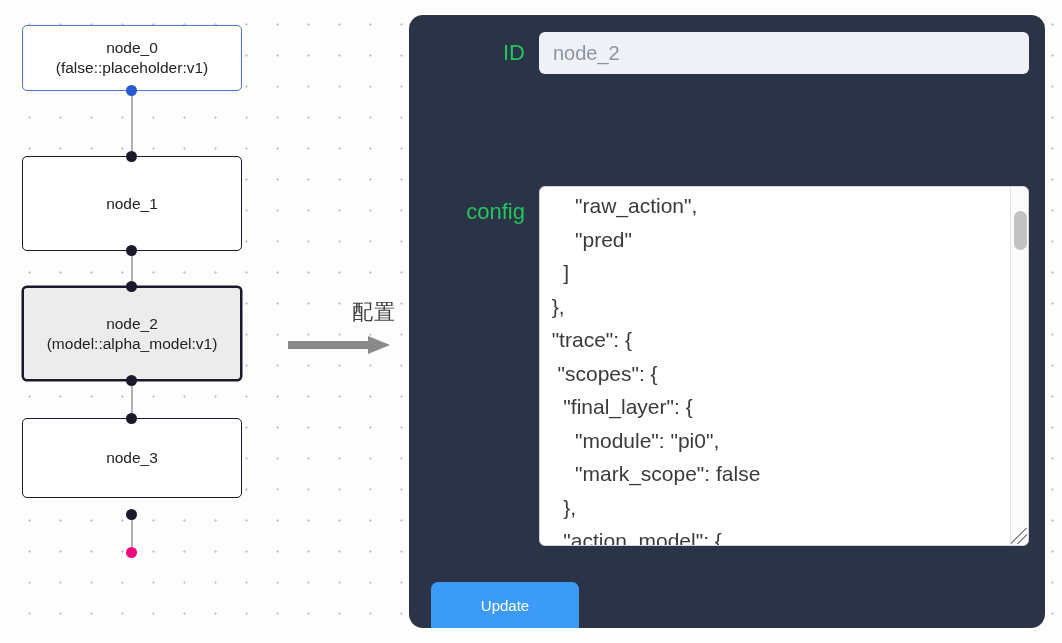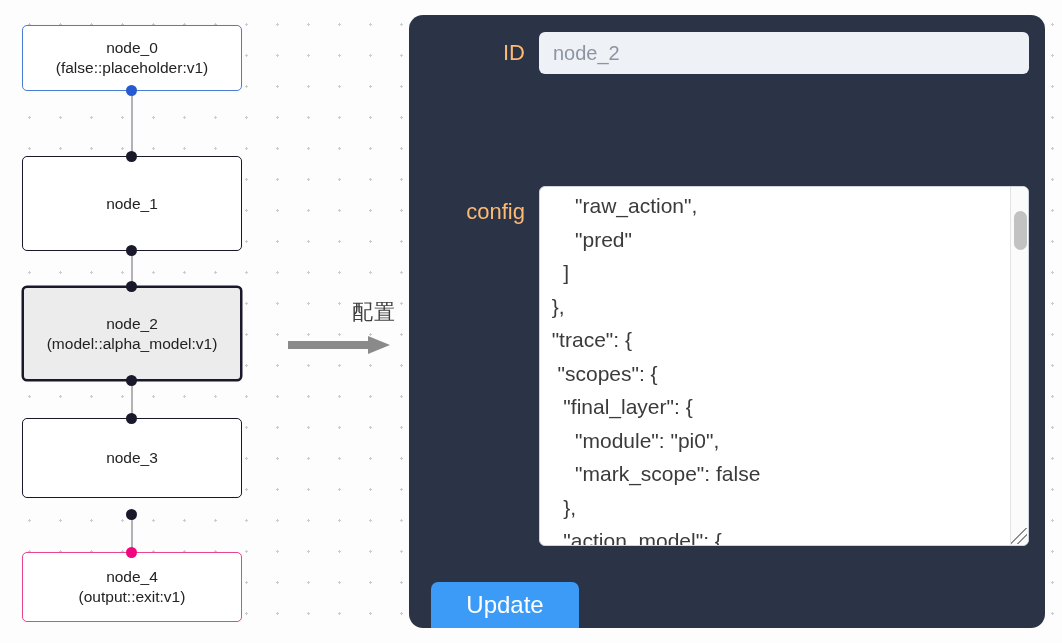--- a/index.html
+++ b/index.html
@@ -143,21 +143,21 @@
     position: absolute;
     left: 0;
     width: 100%;
     height: 42px;
   }
   .field-label {
     position: absolute;
     left: 0;
     width: 116px;
     text-align: right;
-    color: #fdba74;
+    color: #22c55e;
     font-size: 22px;
     line-height: 42px;
   }
   .field-input {
     position: absolute;
     left: 130px;
     width: 490px;
     height: 42px;
     box-sizing: border-box;
     background: #eef1f6;
@@ -240,21 +240,21 @@
     position: absolute;
     left: 22px;
     top: 567px;
     min-width: 148px;
     height: 46px;
     background: #3b9bf6;
     border: none;
     border-radius: 7px 7px 0 0;
     color: #ffffff;
     font-family: "Liberation Sans", sans-serif;
-    font-size: 24px;
+    font-size: 15px;
     text-align: center;
     padding: 0 22px;
     cursor: pointer;
   }
 </style>
 </head>
 <body>
 
 <div id="root">
 
@@ -284,26 +284,20 @@
         <span class="node-sub">(model::alpha_model:v1)</span>
       </span>
     </div>
 
     <div class="node n3">
       <span class="node-text">
         <span>node_3</span>
       </span>
     </div>
 
-    <div class="node n4">
-      <span class="node-text">
-        <span>node_4</span>
-        <span class="node-sub">(output::exit:v1)</span>
-      </span>
-    </div>
 
     <div class="handle blue h-n0-out"></div>
     <div class="handle h-n1-in"></div>
     <div class="handle h-n1-out"></div>
     <div class="handle h-n2-in"></div>
     <div class="handle h-n2-out"></div>
     <div class="handle h-n3-in"></div>
     <div class="handle h-n3-out"></div>
     <div class="handle pink h-n4-in"></div>
 

